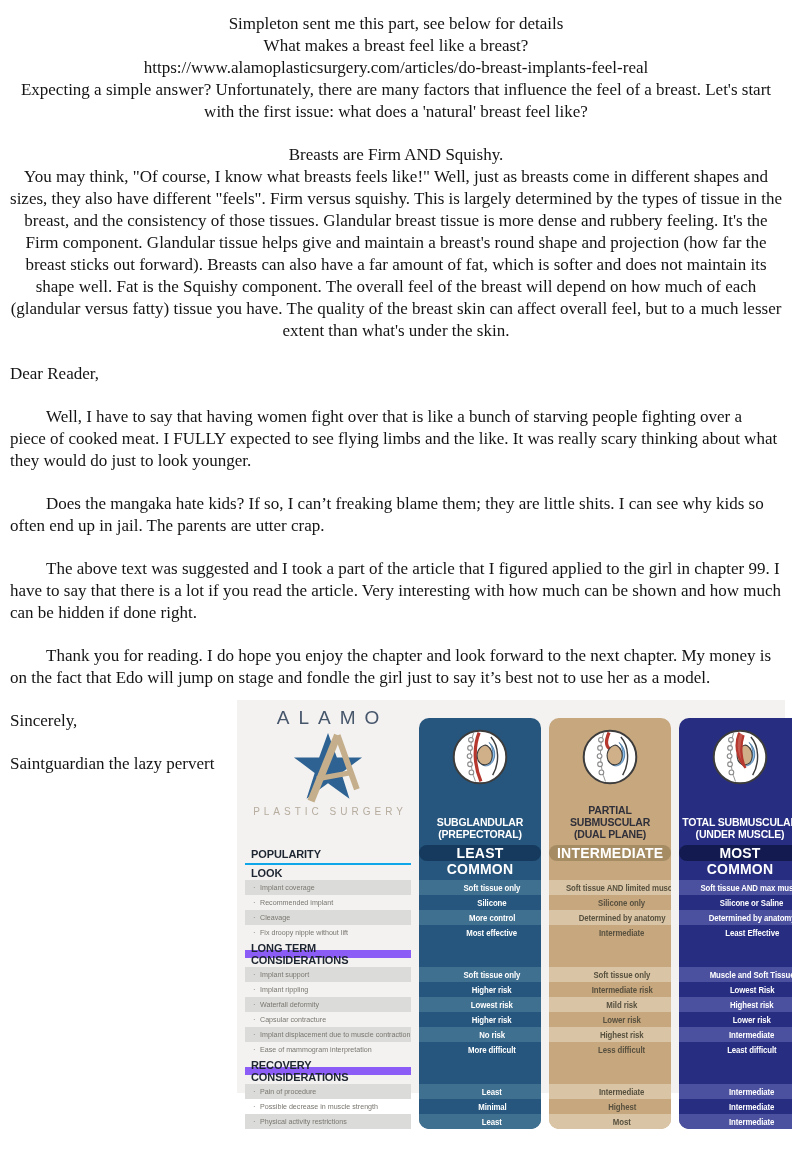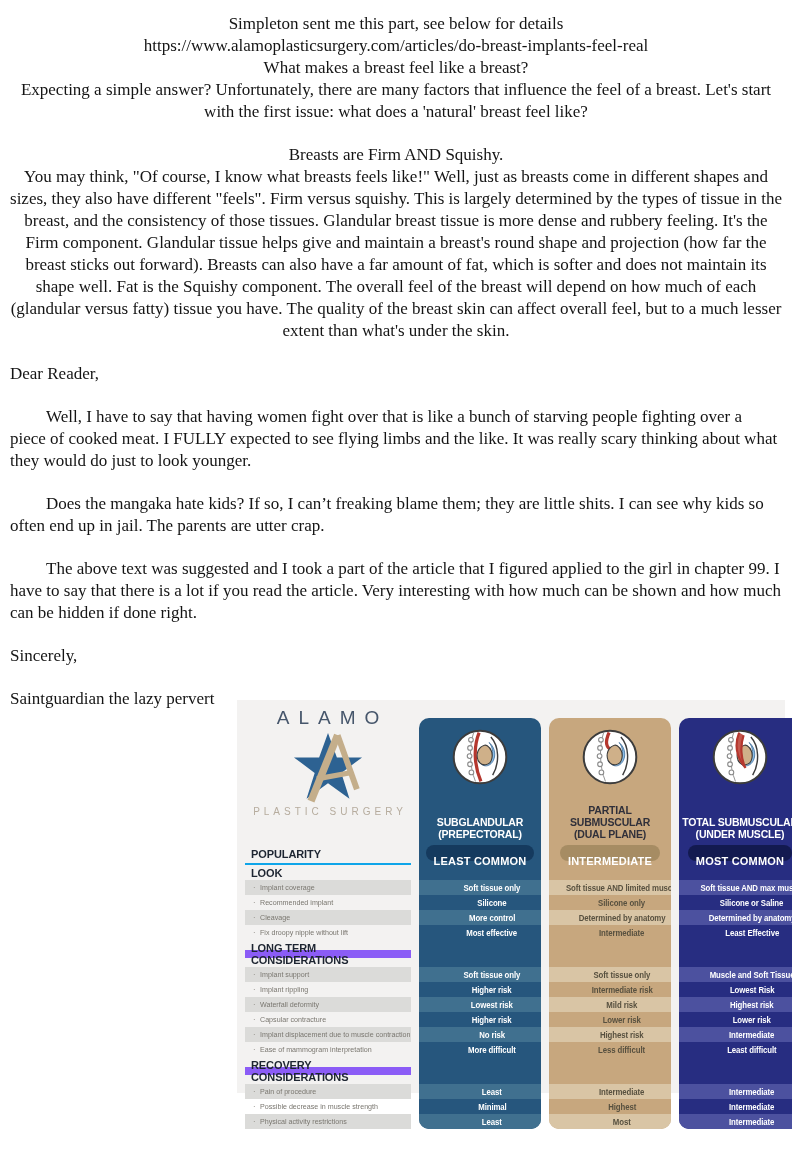--- a/index.html
+++ b/index.html
@@ -34,46 +34,47 @@
   .lrow .dot{margin-right:4px;color:#8e8b84;}
   .lrow .lt{display:inline-block;transform:scaleX(.95);transform-origin:left center;}
   
   .card-wrap{width:122px;flex:0 0 122px;margin-left:8px;padding-top:18px;}
   .card{background:var(--base);color:var(--text);border-radius:10px;overflow:hidden;height:411px;}
   .card-head{height:127px;display:flex;flex-direction:column;align-items:center;}
   .diag{margin-top:10px;}
   .card-title{margin-top:auto;margin-bottom:5px;text-align:center;
       font-weight:700;font-size:10.5px;line-height:12px;letter-spacing:-0.2px;color:var(--title);}
   .badge-row{height:20px;display:flex;justify-content:center;align-items:flex-start;}
-  .badge{min-width:100px;height:16px;line-height:16px;border-radius:8px;padding:8px 8px;
-         background:var(--badge-bg);color:#ffffff;font-weight:700;font-size:11px;
+  .badge{min-width:100px;height:16px;line-height:16px;border-radius:8px;padding:0 8px;
+         background:var(--badge-bg);color:#ffffff;font-weight:700;font-size:14px;
          letter-spacing:.2px;text-align:center;}
   .hdr-space{height:15px;}
   .hdr-space2{height:17px;}
   .crow{height:15px;display:flex;justify-content:center;align-items:center;padding-left:24px;}
   .crow.band{background:var(--band);}
   .cv{display:inline-block;white-space:nowrap;transform:scaleX(.92);
       font-weight:700;font-size:8.5px;letter-spacing:-0.1px;}
 </style>
 </head>
 <body>
 
 <div class="page">
 
   <div class="letter">
     <p class="c">Simpleton sent me this part, see below for details</p>
+    <p class="c">What makes a breast feel like a breast?</p>
     <p class="c">https://www.alamoplasticsurgery.com/articles/do-breast-implants-feel-real</p>
-    <p class="c">What makes a breast feel like a breast?</p>
     <p class="c">Expecting a simple answer?  Unfortunately, there are many factors that influence the feel of a breast. Let's start with the first issue: what does a 'natural' breast feel like?</p>
     <p class="c sp">Breasts are Firm AND Squishy.</p>
     <p class="c">You may think, "Of course, I know what breasts feels like!" Well, just as breasts come in different shapes and sizes, they also have different "feels". Firm versus squishy. This is largely determined by the types of tissue in the breast, and the consistency of those tissues. Glandular breast tissue is more dense and rubbery feeling. It's the Firm component. Glandular tissue helps give and maintain a breast's round shape and projection (how far the breast sticks out forward). Breasts can also have a far amount of fat, which is softer and does not maintain its shape well. Fat is the Squishy component. The overall feel of the breast will depend on how much of each (glandular versus fatty) tissue you have. The quality of the breast skin can affect overall feel, but to a much lesser extent than what's under the skin.</p>
     <p class="sp">Dear Reader,</p>
     <p class="sp ind">Well, I have to say that having women fight over that is like a bunch of starving people fighting over a piece of cooked meat.  I FULLY expected to see flying limbs and the like.  It was really scary thinking about what they would do just to look younger.</p>
     <p class="sp ind">Does the mangaka hate kids?  If so,  I can’t freaking blame them; they are little shits.  I can see why kids so often end up in jail.  The parents are utter crap.</p>
     <p class="sp ind">The above text was suggested and I took a part of the article that I figured applied to the girl in chapter 99.  I have to say that there is a lot if you read the article.  Very interesting with how much can be shown and how much can be hidden if done right.</p>
+    <p class="sp ind">Thank you for reading.  I do hope you enjoy the chapter and look forward to the next chapter.  My money is on the fact that Edo will jump on stage and fondle the girl just to say it’s best not to use her as a model.</p>
     <p class="sp">Sincerely,</p>
     <p class="sp">Saintguardian the lazy pervert</p>
   </div>
 
   <div class="infographic">
 
     <div class="labels-col">
       <div class="logo-block">
         <div class="brand">ALAMO</div>
         <svg class="star-logo" width="74" height="74" viewBox="0 0 100 100">

